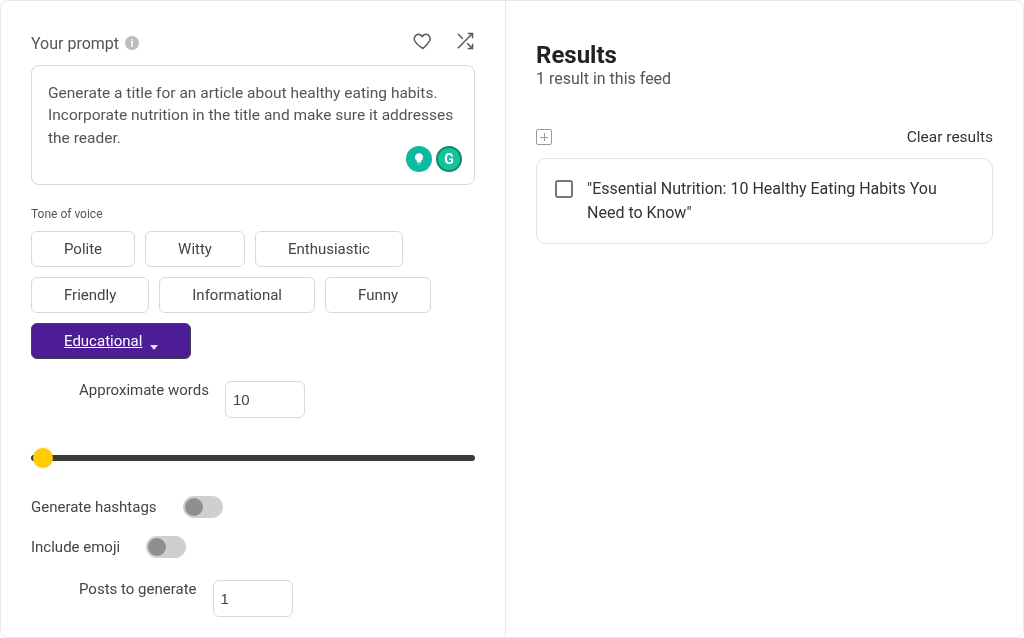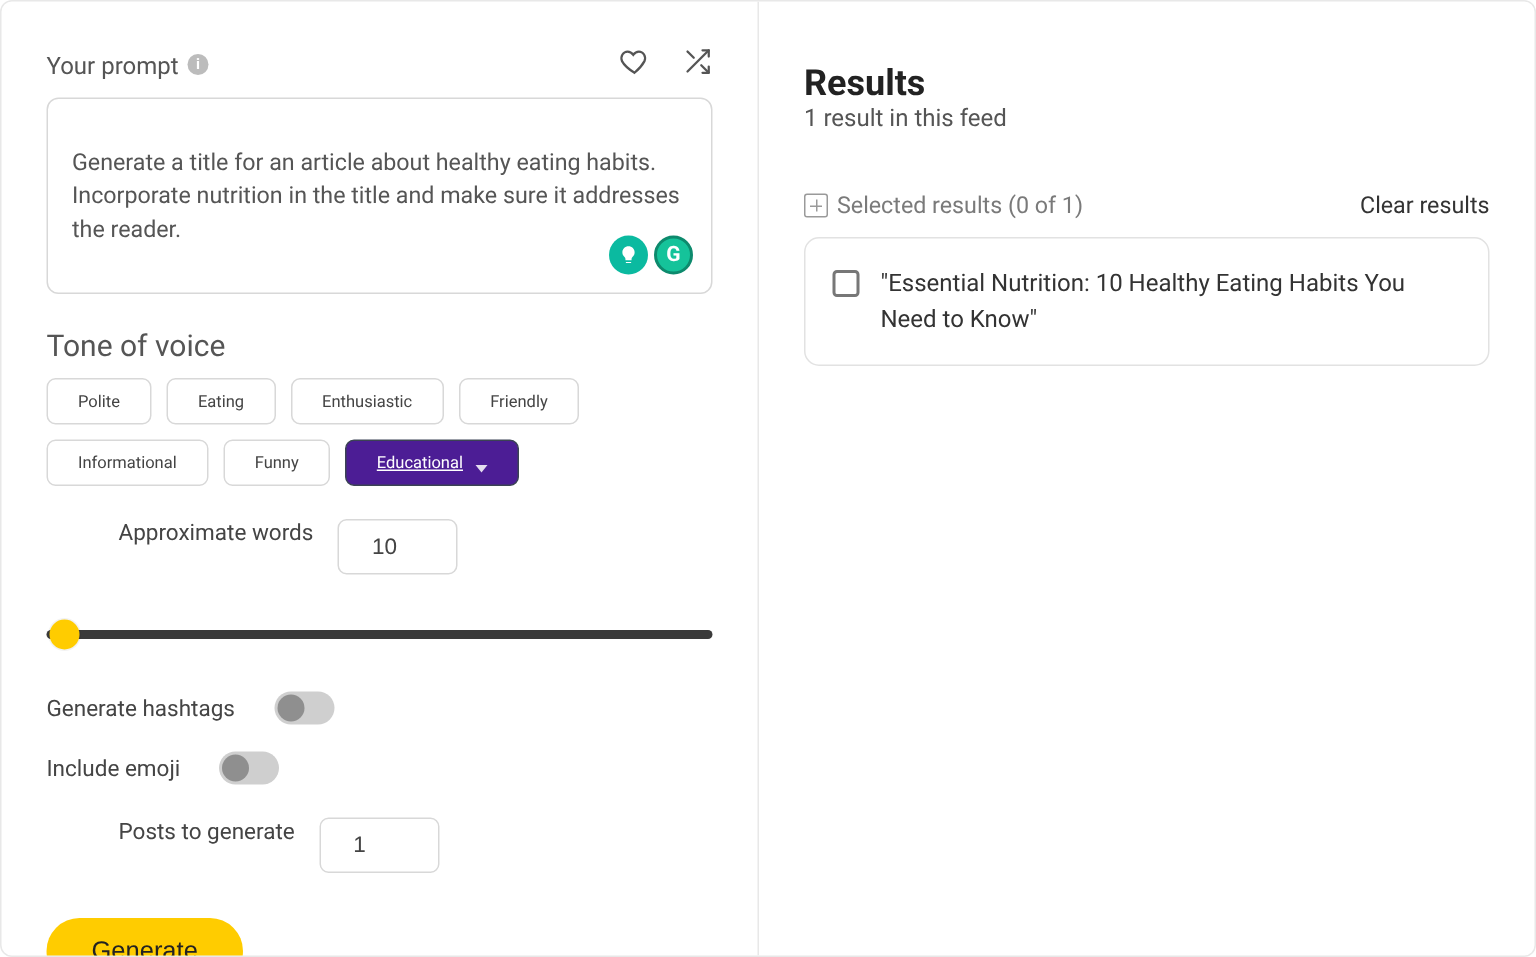--- a/index.html
+++ b/index.html
@@ -52,21 +52,21 @@
   }
   .header-icons {
     display: flex;
     gap: 22px;
     color: #555;
   }
   .header-icons svg { width: 20px; height: 20px; }
   .prompt-box {
     border: 1px solid #d8d8d8;
     border-radius: 8px;
-    padding: 31px 16px;
+    padding: 16px 16px;
     min-height: 120px;
     position: relative;
     color: #555;
     line-height: 1.45;
     font-size: 15.5px;
   }
   .prompt-badges {
     position: absolute;
     right: 12px;
     bottom: 12px;
@@ -83,34 +83,34 @@
     color: #fff;
     font-weight: bold;
     font-size: 14px;
   }
   .badge-teal { background: #0bbaa0; }
   .badge-green { background: #15c39a; border: 2px solid #0d8a6d; }
   .section-label {
     margin-top: 22px;
     margin-bottom: 10px;
     color: #555;
-    font-size: 20px;
+    font-size: 12px;
   }
   .chips {
     display: flex;
     flex-wrap: wrap;
     gap: 10px;
   }
   .chip {
     border: 1px solid #d8d8d8;
     border-radius: 6px;
-    padding: 8px 20px;
+    padding: 8px 32px;
     background: #fff;
     color: #444;
-    font-size: 11px;
+    font-size: 15px;
     cursor: pointer;
     display: inline-flex;
     align-items: flex-end;
     gap: 8px;
   }
   .chip.selected {
     background: #4c1d95;
     color: #fff;
     border-color: #3b4354;
     text-decoration: underline;
@@ -123,21 +123,21 @@
     opacity: 0.85;
   }
   .row-inline {
     display: flex;
     gap: 16px;
     margin-top: 22px;
     margin-left: 48px;
   }
   .num-input {
     width: 80px;
-    padding: 9px 22px;
+    padding: 9px 7px;
     border: 1px solid #d8d8d8;
     border-radius: 6px;
     font-size: 15px;
     color: #444;
   }
   .slider-wrap {
     margin-top: 30px;
     position: relative;
     height: 20px;
   }
@@ -289,21 +289,21 @@
       </div>
     </div>
 
     <div class="section-label">Tone of voice</div>
     <div class="chips">
 
     <div class="chip">
           <span>Polite</span>
         </div>
         <div class="chip">
-          <span>Eating</span>
+          <span>Witty</span>
         </div>
         <div class="chip">
           <span>Enthusiastic</span>
         </div>
         <div class="chip">
           <span>Friendly</span>
         </div>
         <div class="chip">
           <span>Informational</span>
         </div>
@@ -344,21 +344,20 @@
     <button class="generate-btn">Generate</button>
   </div>
 
   <div class="right-panel">
     <div class="results-title">Results</div>
     <div class="results-sub">1 result in this feed</div>
 
     <div class="selected-row">
       <div class="selected-left">
         <span class="expand-icon"></span>
-        <span>Selected results (0 of 1)</span>
       </div>
       <span class="clear-link">Clear results</span>
     </div>
 
     <div id="results-list">
         <div class="result-card">
           <div class="checkbox"></div>
           <div>"Essential Nutrition: 10 Healthy Eating Habits You Need to Know"</div>
         </div>
       </div>

